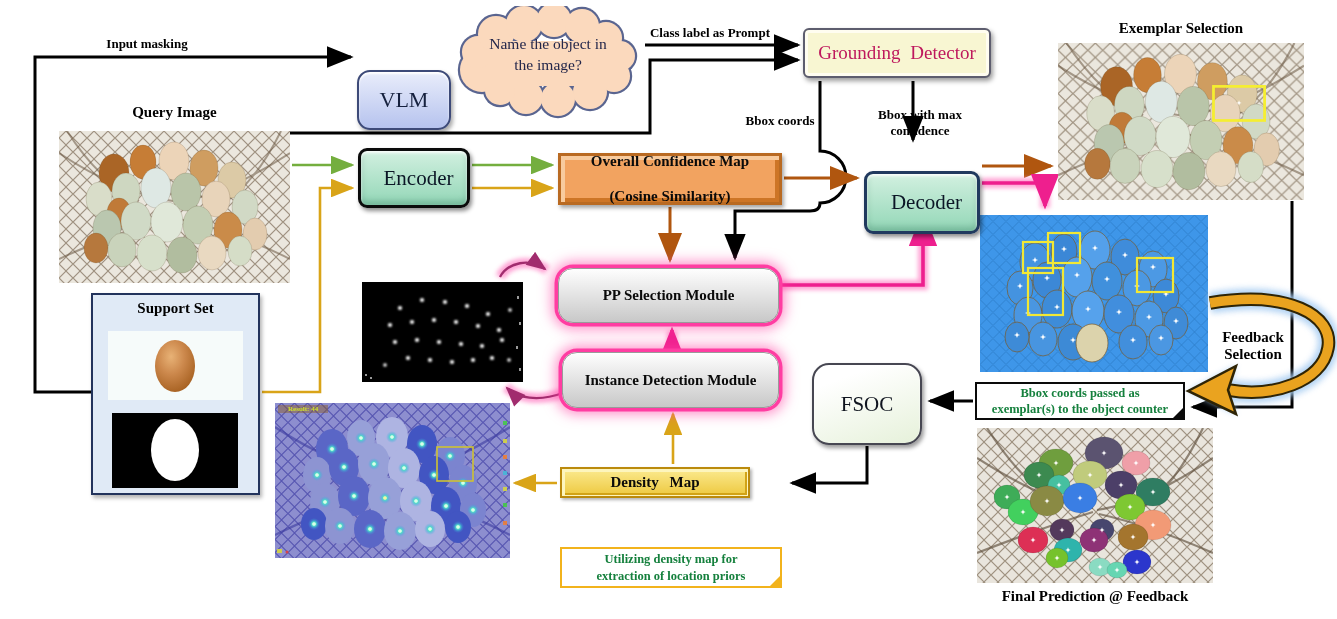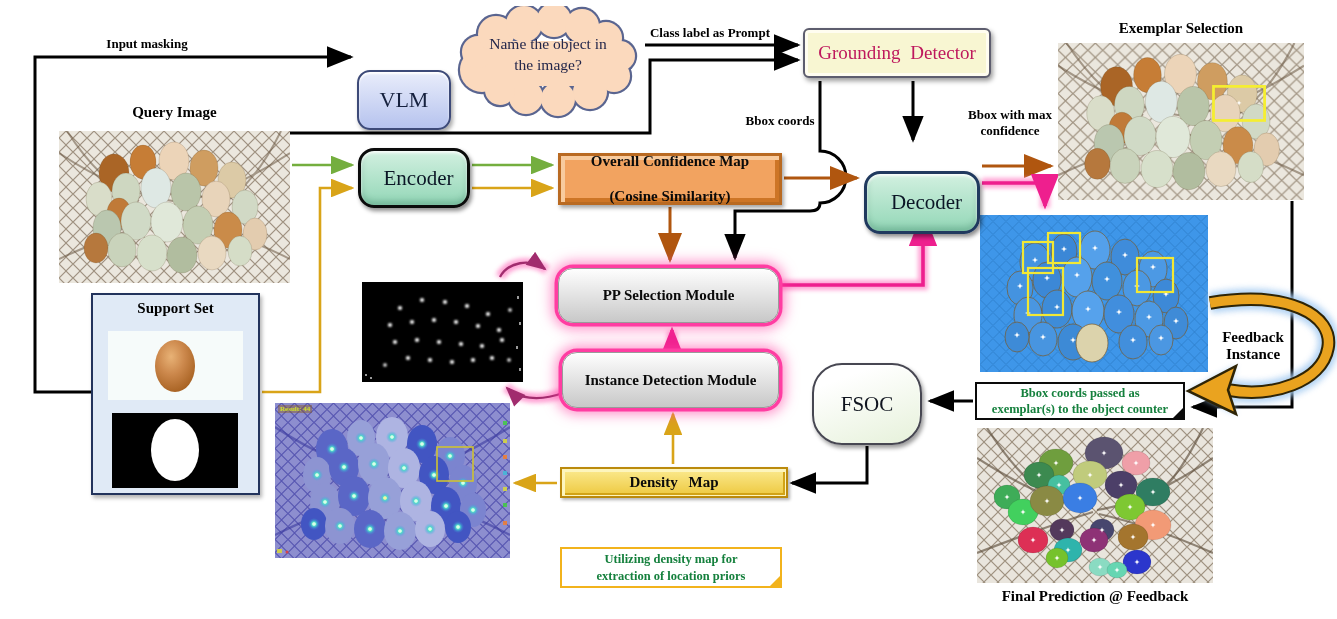--- a/index.html
+++ b/index.html
@@ -8,50 +8,50 @@
   .abs{position:absolute;}
   svg.layer{position:absolute;left:0;top:0;width:1337px;height:619px;pointer-events:none;}
 
   
   .node{position:absolute;display:flex;align-items:center;justify-content:center;
         text-align:center;box-sizing:border-box;}
   .vlm{background:linear-gradient(180deg,#e9edfb,#b6c3ee);border:2.5px solid #3d4a78;border-radius:13px;
        font-size:22px;color:#16213e;box-shadow:2px 3px 4px rgba(0,0,0,.35), inset 0 2px 2px #fff;margin-top:40px;}
   .gdet{background:#f8f6d2;border:2px solid #5d5d6e;border-radius:6px;font-size:19px;color:#be185d;
         word-spacing:5px;box-shadow:2px 3px 5px rgba(0,0,0,.4), inset 0 0 0 3px #fffdf0;}
-  .coder{background:linear-gradient(180deg,#d2f0e0,#93d7b7);border-radius:16px;font-size:21px;color:#0b1626;
+  .coder{background:linear-gradient(180deg,#d2f0e0,#93d7b7);border-radius:9px;font-size:21px;color:#0b1626;
          box-shadow:2px 3px 4px rgba(0,0,0,.45), inset 0 2px 3px rgba(255,255,255,.9), inset 0 -4px 6px rgba(0,70,45,.22);padding-left:9px;}
   .enc{border:3.5px solid #0b0b0b;}
   .dec{border:3.5px solid #20395e;margin-top:26px;}
   .ocm{background:#f2a360;border:3px solid #b96a22;font-weight:bold;font-size:15px;line-height:1.25;color:#0a0a0a;
        box-shadow:inset 2px 2px 0 2px #f8cb9e, inset -2px -2px 0 2px #cd7526, 2px 3px 4px rgba(0,0,0,.35);gap:16px;}
   .pinkmod{background:linear-gradient(180deg,#fefefe,#c8c8c8);border:1.5px solid #9a9a9a;border-radius:15px;
        font-weight:bold;font-size:15px;color:#0a0a0a;
        box-shadow:0 0 0 3.5px #ff3da2, 0 0 13px 6px rgba(255,61,162,.6), inset 0 1px 0 #fff;}
-  .fsoc{background:linear-gradient(160deg,#ffffff 20%,#e6f1da);border:2.5px solid #474752;border-radius:30px;
+  .fsoc{background:linear-gradient(160deg,#ffffff 20%,#e6f1da);border:2.5px solid #474752;border-radius:17px;
        font-size:21px;color:#10151f;box-shadow:2px 3px 4px rgba(0,0,0,.4), inset 0 1px 2px #fff;}
   .dmap{background:linear-gradient(180deg,#fbea90,#edc83e);border:2px solid #bb8a0c;font-weight:bold;font-size:15px;
        word-spacing:7px;color:#0a0a0a;
        box-shadow:inset 1px 1px 0 2px #fdf5bd, inset -1px -1px 0 2px #d2a316, 2px 2px 3px rgba(0,0,0,.3);}
   .note{background:#fff;font-weight:bold;font-size:12.5px;line-height:1.3;color:#15803d;}
   .note-dark{border:2.5px solid #0a0a0a;}
   .note-gold{border:2.5px solid #f2b31c;margin-top:40px;}
   .dogear{position:absolute;width:0;height:0;right:-1px;bottom:-1px;}
   .dogear.dark{border-left:12px solid transparent;border-bottom:12px solid #0a0a0a;}
   .dogear.gold{border-left:12px solid transparent;border-bottom:12px solid #f2b31c;}
 
   .support{background:#e0eaf6;border:2px solid #22335c;box-shadow:2px 3px 4px rgba(0,0,0,.3);}
 
   
   .cap{position:absolute;font-weight:bold;text-align:center;color:#000;}
   .cap15{font-size:15px;}
   .cap13{font-size:13px;}
   .cloudtext{position:absolute;font-size:15.5px;color:#23264a;text-align:center;line-height:1.35;}
   .resulttag{position:absolute;font-size:7px;font-weight:bold;color:#cfe12c;
-             background:rgba(140,90,30,.45);padding:0 2px;line-height:8px;}
+             background:rgba(140,90,30,.45);padding:0 10px;line-height:8px;}
   img,svg{display:block;}
 </style>
 </head>
 <body>
 
 <div class="stage">
 
   <svg class="layer">
     <defs>
       <pattern id="net" width="14" height="14" patternUnits="userSpaceOnUse">
@@ -522,21 +522,21 @@
   </div>
 
   <div class="node pinkmod" style="left:562px;top:352px;width:217px;height:56px">
     <span>Instance Detection Module</span>
   </div>
 
   <div class="node fsoc" style="left:812px;top:363px;width:110px;height:82px">
     <span>FSOC</span>
   </div>
 
-  <div class="node dmap" style="left:560px;top:467px;width:228px;height:31px">
+  <div class="node dmap" style="left:560px;top:467px;width:190px;height:31px">
     <span>Density Map</span>
   </div>
 
   <div class="node note note-gold" style="left:560px;top:507px;width:222px;height:41px;flex-direction:column">
     <span>Utilizing density map for</span>
     <span>extraction of location priors</span>
     <span class="dogear gold"></span>
   </div>
 
   <div class="node note note-dark" style="left:975px;top:382px;width:210px;height:38px;flex-direction:column">
@@ -563,25 +563,25 @@
       <path d="M1210,303 C1288,290 1334,315 1328,348 C1322,382 1272,398 1228,390" stroke="#2e2406" stroke-width="13.5"></path>
       <path d="M1210,303 C1288,290 1334,315 1328,348 C1322,382 1272,398 1228,390" stroke="#eaa31f" stroke-width="9.5"></path>
       <polygon points="1188,391 1236,366 1228,390 1236,414" fill="#eaa31f" stroke="#2e2406" stroke-width="2.5"></polygon>
     </g>
   </svg>
 
   <div class="cap cap13" style="left:97px;top:36px;width:100px">Input masking</div>
   <div class="cap cap15" style="left:59px;top:104px;width:231px">Query Image</div>
   <div class="cap cap13" style="left:640px;top:25px;width:140px">Class label as Prompt</div>
   <div class="cap cap13" style="left:738px;top:113px;width:84px">Bbox coords</div>
-  <div class="cap cap13" style="left:958px;top:107px;width:104px">
+  <div class="cap cap13" style="left:868px;top:107px;width:104px">
     <div>Bbox with max</div>
     <div>confidence</div>
   </div>
   <div class="cap cap15" style="left:1058px;top:20px;width:246px">Exemplar Selection</div>
   <div class="cap cap15" style="left:1194px;top:329px;width:118px">
     <div>Feedback</div>
-    <div>Instance</div>
+    <div>Selection</div>
   </div>
   <div class="cap cap15" style="left:977px;top:588px;width:236px">Final Prediction @ Feedback</div>
   <div class="resulttag" style="left:278px;top:405px">Result: 44</div>
 
 </div>
 
 </body></html>

